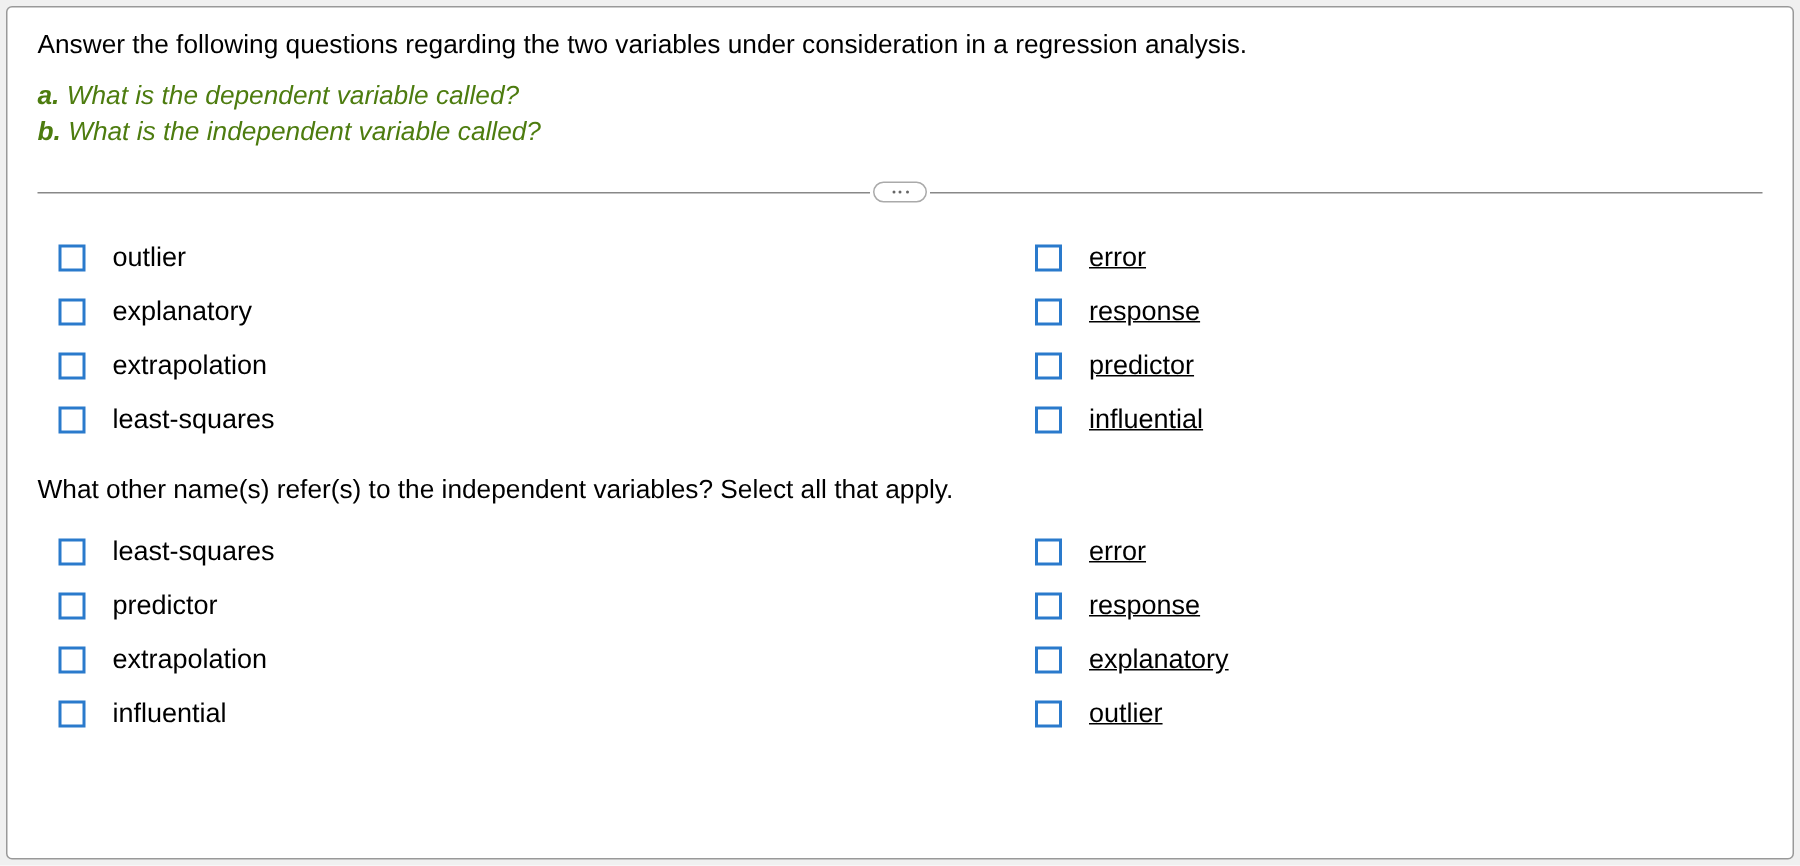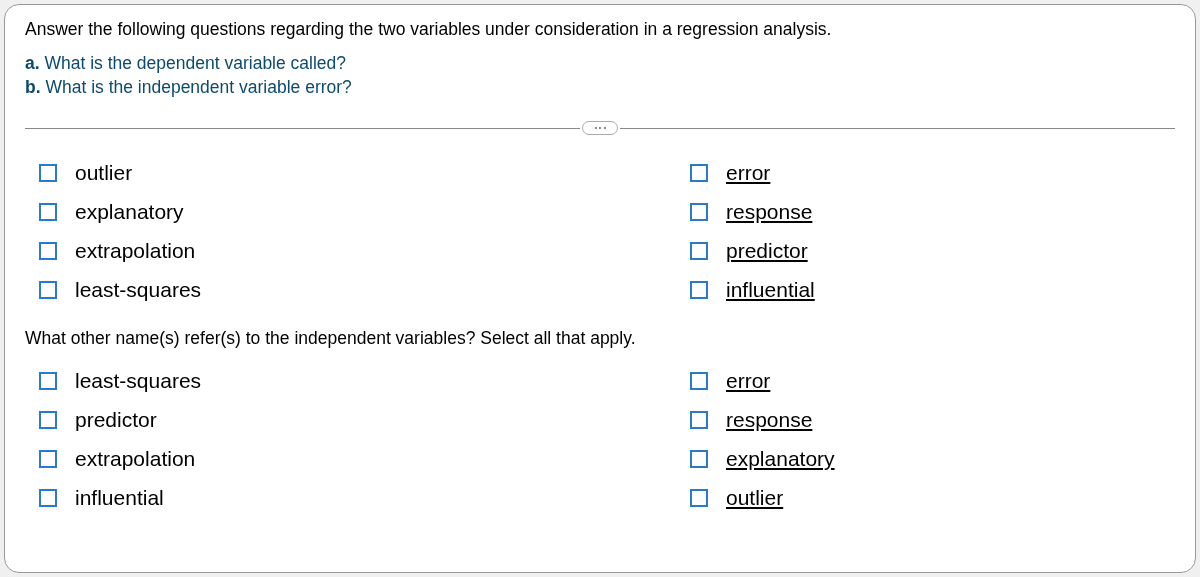--- a/index.html
+++ b/index.html
@@ -9,32 +9,33 @@
     }
     body {
       font-family: Arial, Helvetica, sans-serif;
       font-size: 17.5px;
       background: #f0f0f0;
       padding: 4px;
     }
     .container {
       background: #fff;
       border: 1px solid #999;
-      border-radius: 15px;
+      border-radius: 4px;
       padding: 14px 20px 20px 20px;
       width: 1192px;
       height: 569px;
     }
     .intro {
       margin-bottom: 12px;
       color: #000;
     }
     .sub-questions {
       margin-bottom: 18px;
-      color: #0c4a6e;
+      color: #4d7c0f;
+      font-style: italic;
     }
     .sub-questions .line {
       line-height: 1.35;
     }
     .bold {
       font-weight: bold;
     }
     .divider-wrap {
       position: relative;
       height: 22px;
@@ -96,36 +97,36 @@
     .checkbox {
       width: 18px;
       height: 18px;
       border: 2px solid #2a7acc;
       background: #fff;
       flex-shrink: 0;
       cursor: pointer;
     }
     .option-label {
       color: #000;
-      font-size: 21px;
+      font-size: 18px;
     }
   </style>
 </head>
 <body>
 
 <div class="container">
 
   <div class="intro">Answer the following questions regarding the two variables under consideration in a regression analysis.</div>
 
   <div class="sub-questions">
     <div class="line">
       <span class="bold">a.</span><span> What is the dependent variable called?</span>
     </div>
     <div class="line">
-      <span class="bold">b.</span><span> What is the independent variable error?</span>
+      <span class="bold">b.</span><span> What is the independent variable called?</span>
     </div>
   </div>
 
   <div class="divider-wrap">
     <div class="divider-line"></div>
     <div class="divider-pill">
       <span class="dot"></span>
       <span class="dot"></span>
       <span class="dot"></span>
     </div>

